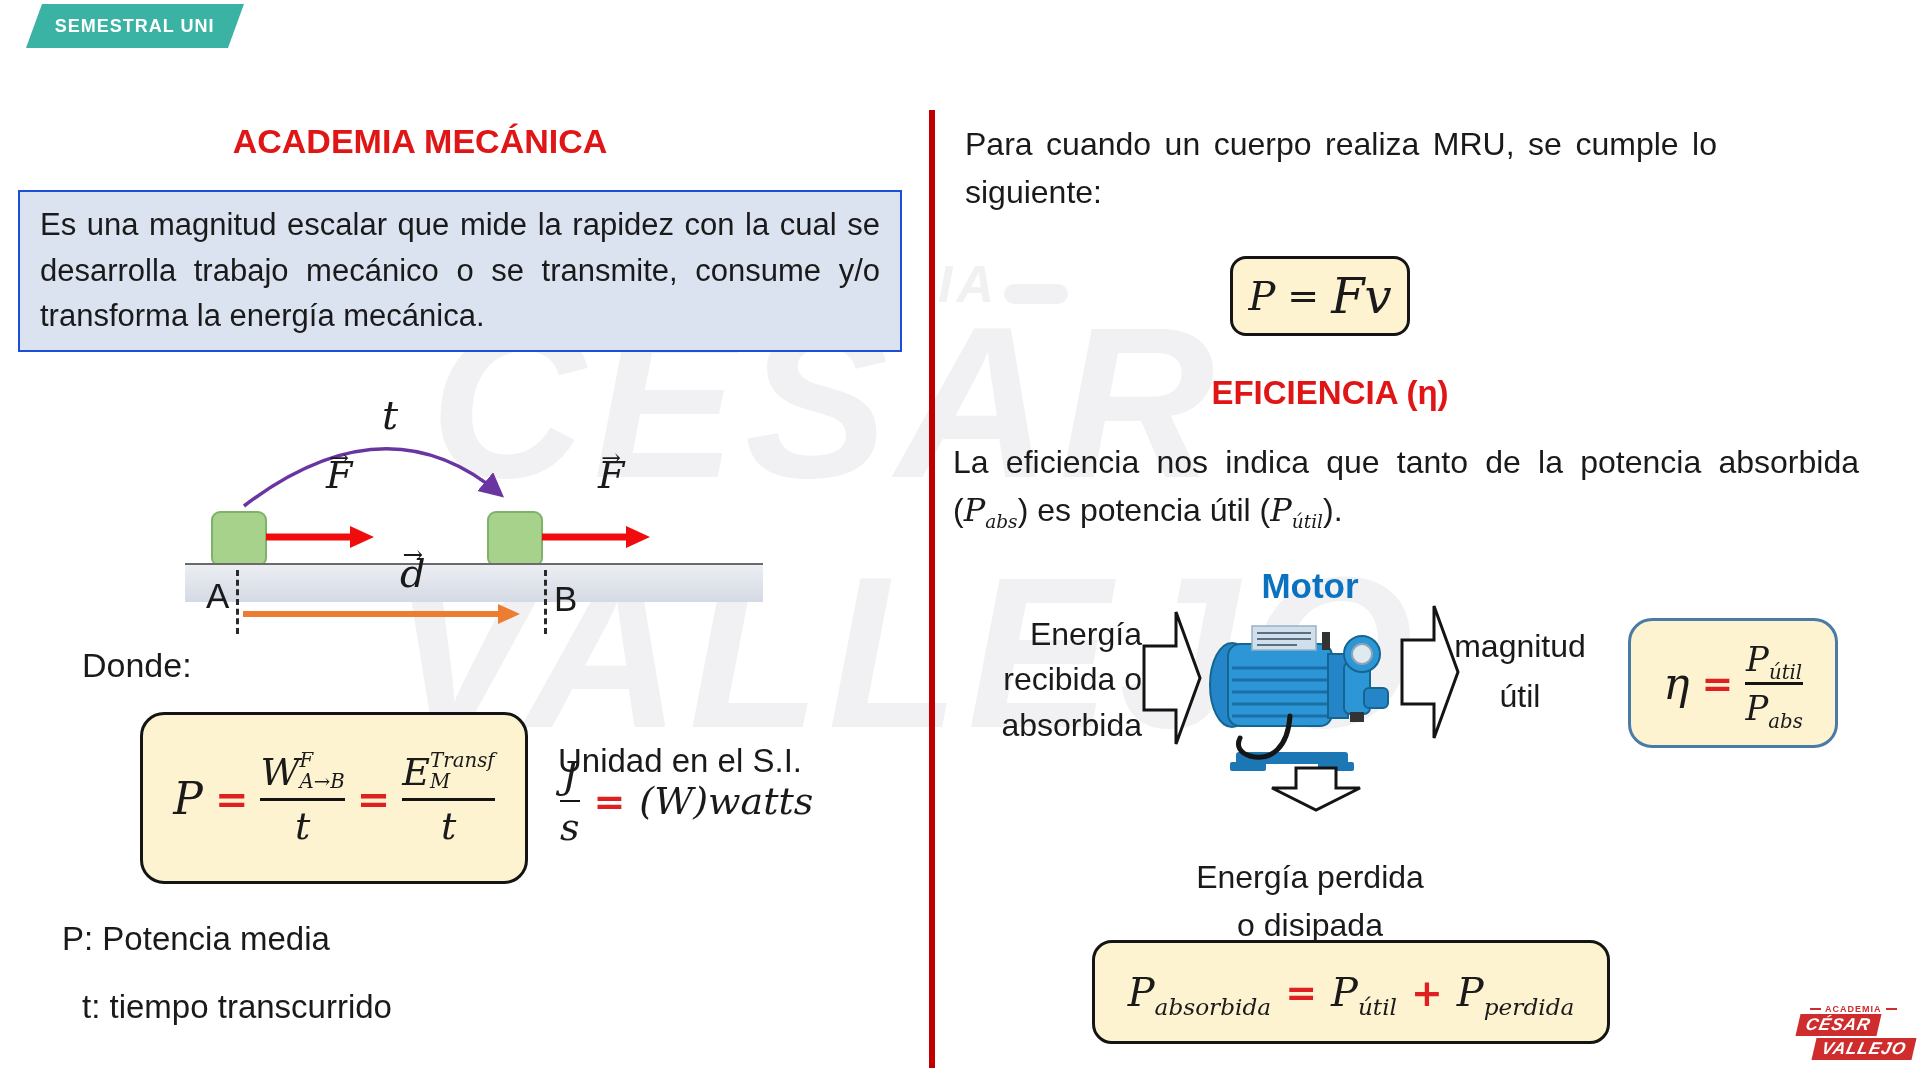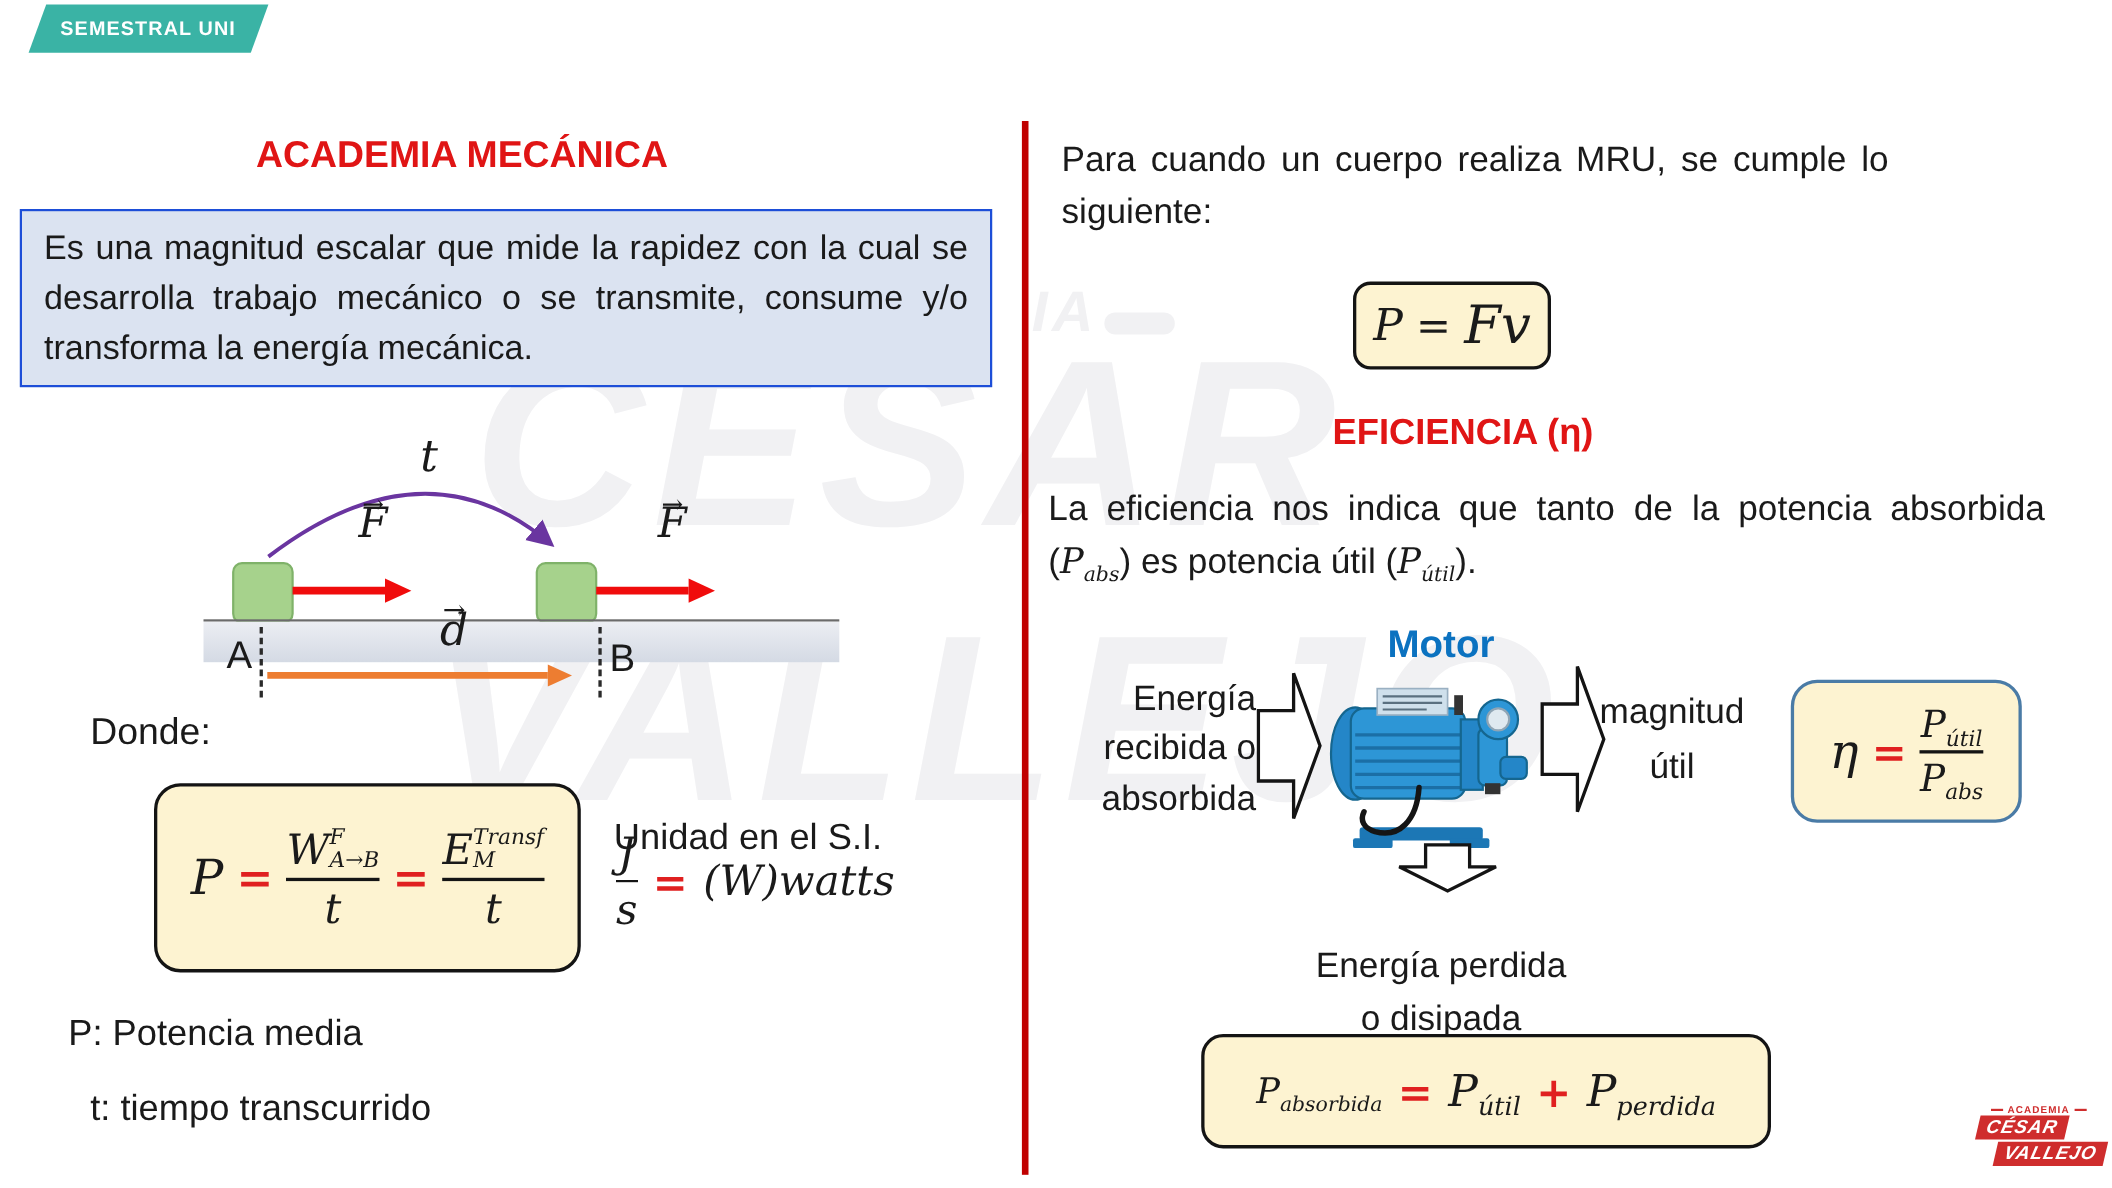--- a/index.html
+++ b/index.html
@@ -227,21 +227,21 @@
     <span class="math rd" style="font-size:38px;">=</span>
     <span class="frac" style="font-size:34px;">
       <span class="math"><span>P</span><sub>útil</sub></span>
       <span class="bar"></span>
       <span class="math"><span>P</span><sub>abs</sub></span>
     </span>
   </div>
 
 
   <div class="abs cream" style="left:1092px;top:940px;width:512px;height:98px;border-radius:20px;gap:14px;">
-    <span class="math" style="font-size:32px;"><span>P</span><sub>absorbida</sub></span>
+    <span class="math" style="font-size:40px;"><span>P</span><sub>absorbida</sub></span>
     <span class="math rd" style="font-size:38px;">=</span>
     <span class="math" style="font-size:40px;"><span>P</span><sub>útil</sub></span>
     <span class="math rd" style="font-size:38px;">+</span>
     <span class="math" style="font-size:40px;"><span>P</span><sub>perdida</sub></span>
   </div>
 
   <div class="abs" style="left:1798px;top:1004px;">
     <div class="logo-top">
       <span class="logo-dash"></span>
       <span>ACADEMIA</span>

